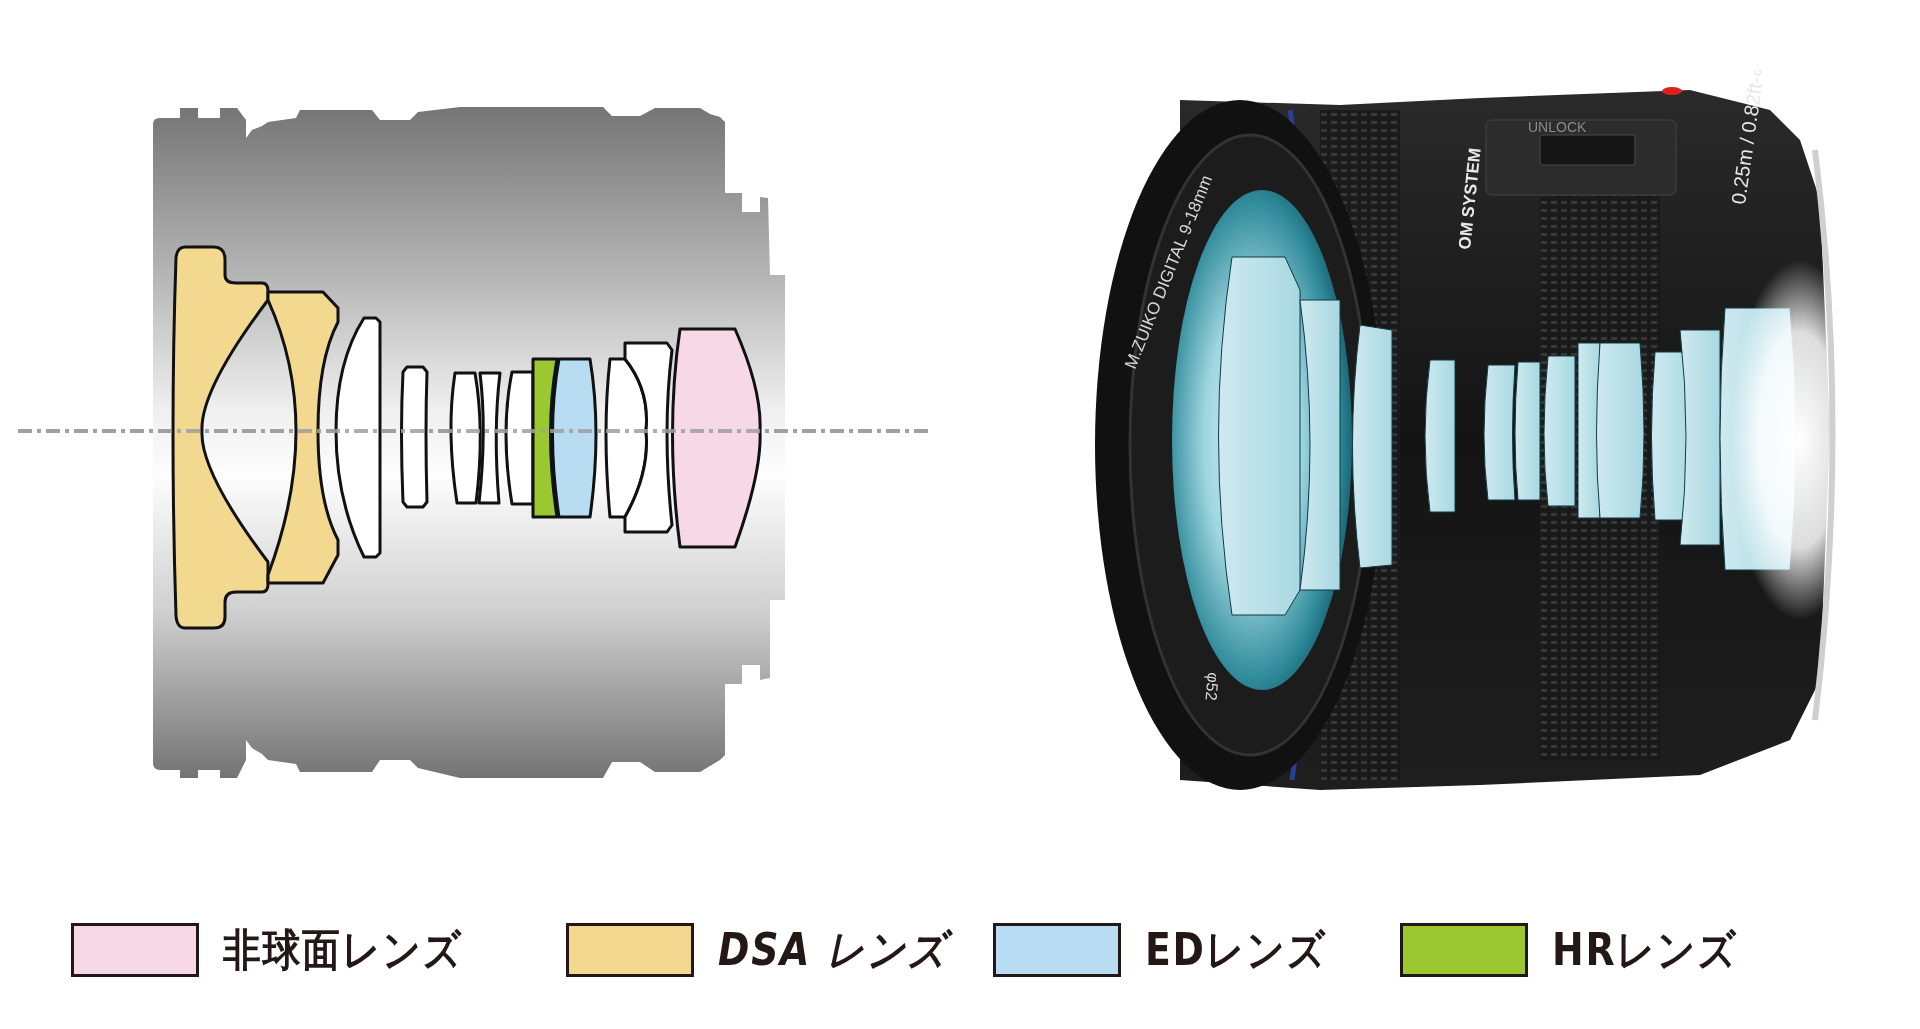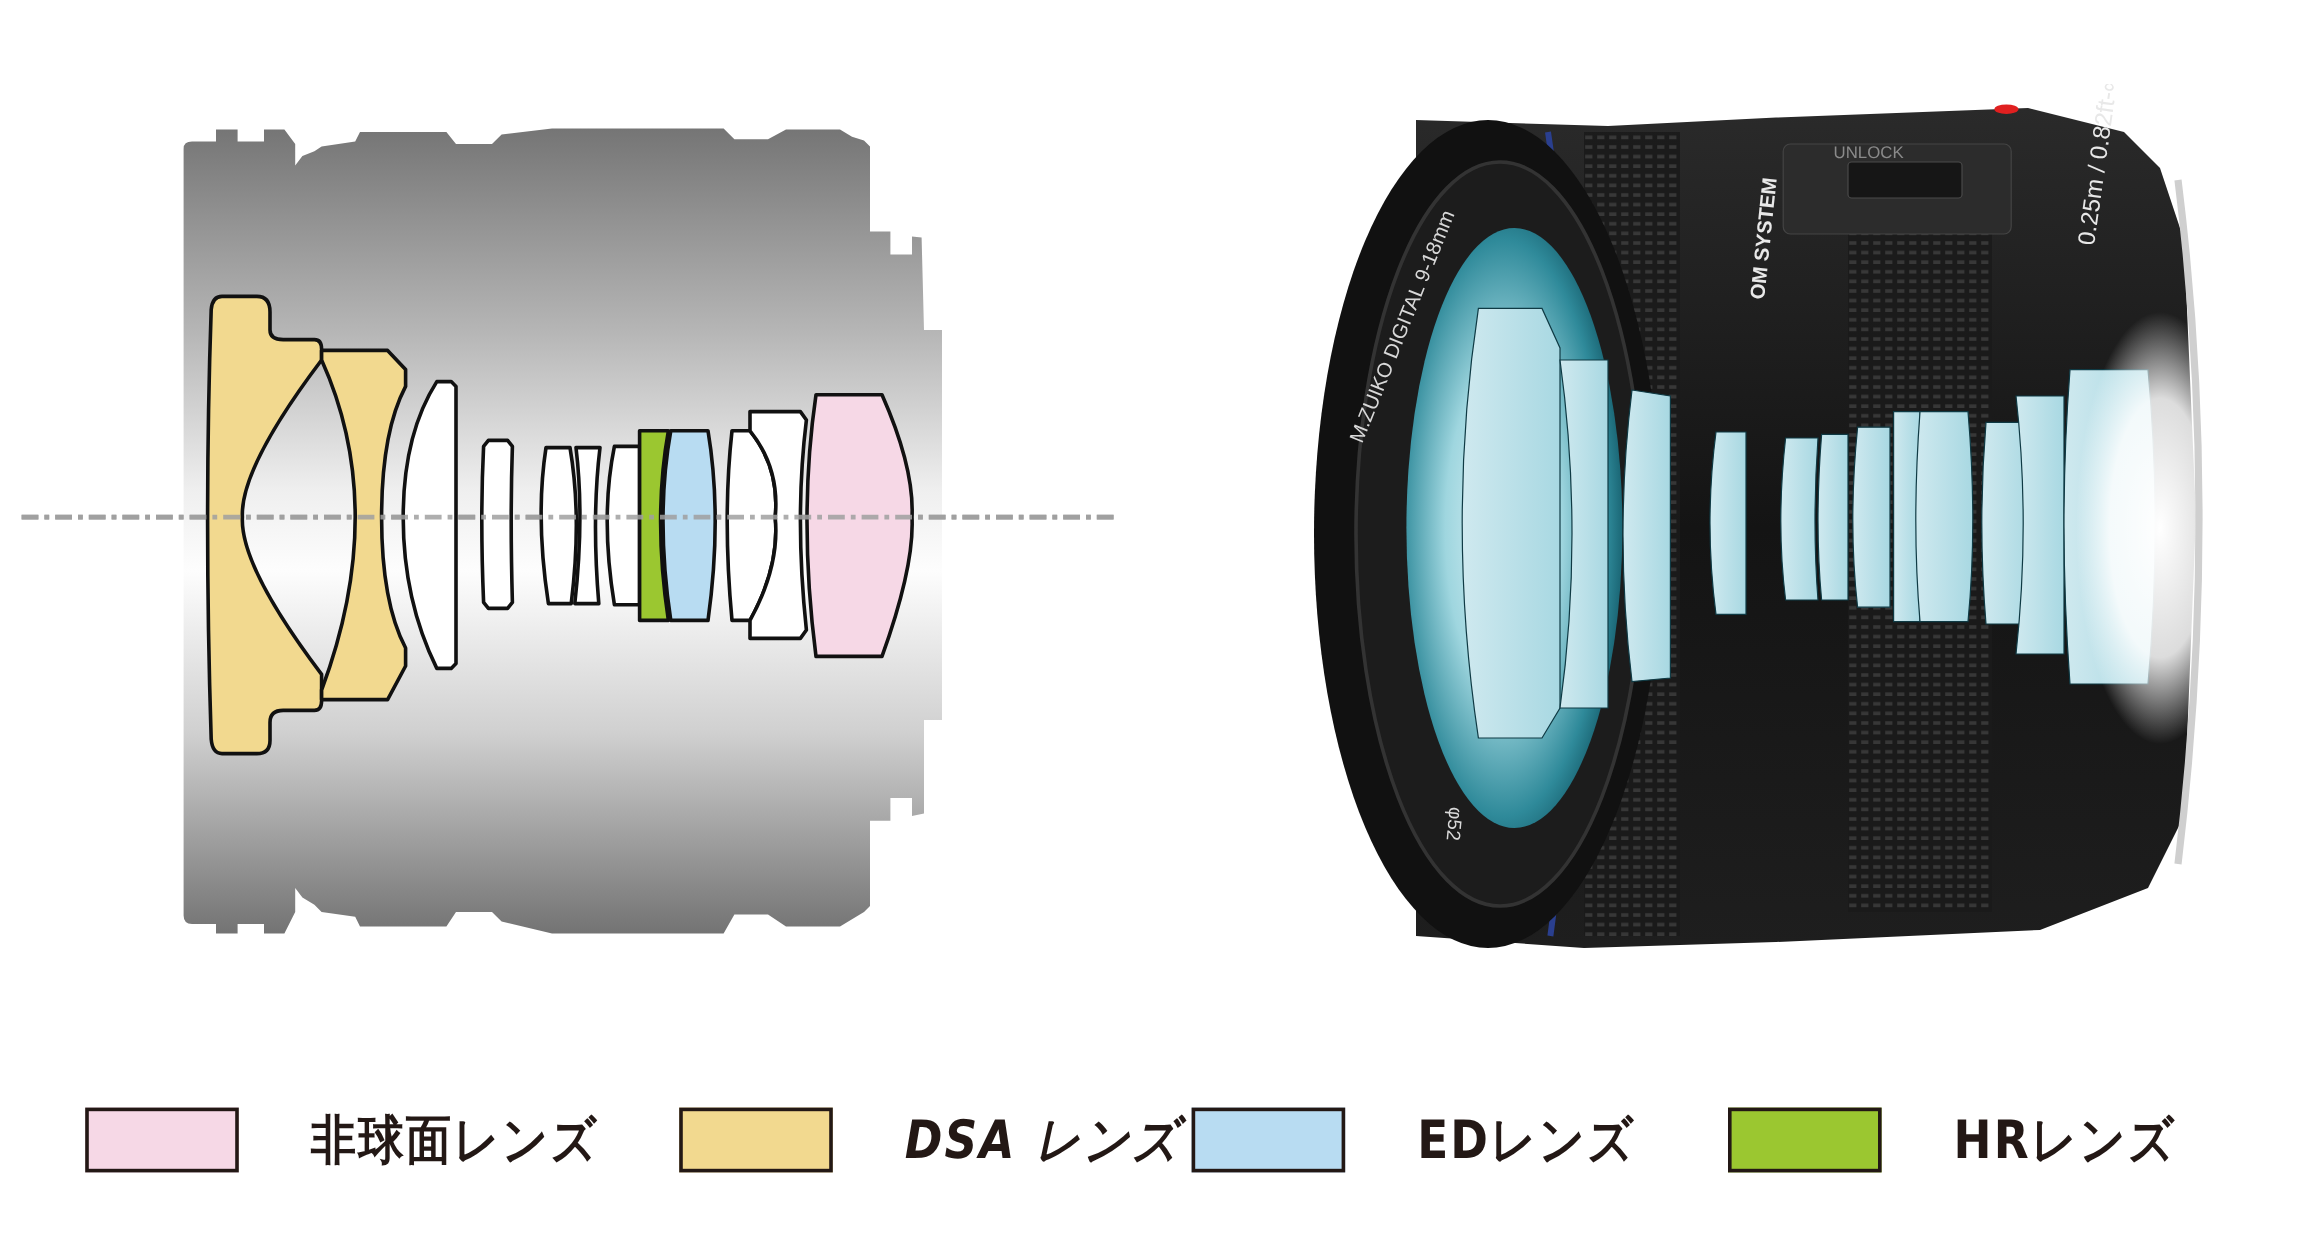--- a/index.html
+++ b/index.html
@@ -1,21 +1,21 @@
 <!DOCTYPE html>
 <html><head>
 <meta charset="utf-8">
 <style>
   html, body { margin:0; padding:0; background:#ffffff; }
   body { width:1920px; height:1029px; position:relative; overflow:hidden;
          font-family:"Liberation Sans", "DejaVu Sans", sans-serif; }
   .abs { position:absolute; }
   #diagram { left:0; top:0; width:960px; height:860px; }
   #photo { left:1060px; top:70px; width:800px; height:740px; }
-  .legend-item { position:absolute; top:918px; height:64px; display:flex; align-items:center;gap:36px; }
+  .legend-item { position:absolute; top:918px; height:64px; display:flex; align-items:center; }
   .swatch { width:128px; height:54px; box-sizing:border-box; border:3px solid #231815; }
   .legend-label { margin-left:24px; font-size:44px; font-weight:700; color:#231815;
                   letter-spacing:2px; white-space:nowrap; transform:scaleX(0.86); transform-origin:left center;
                   font-family:"DejaVu Sans", sans-serif; }
 </style>
 </head>
 <body>
 
 <div id="diagram" class="abs">
   <svg width="960" height="860" viewBox="0 0 960 860" xmlns="http://www.w3.org/2000/svg">
@@ -168,16 +168,16 @@
   <span class="legend-label">非球面レンズ</span>
 </div>
 <div class="legend-item" style="left:566px;font-style:italic;">
   <div class="swatch" style="background:#f2d98f;"></div>
   <span class="legend-label">DSA レンズ</span>
 </div>
 <div class="legend-item" style="left:993px;">
   <div class="swatch" style="background:#b8dcf2;"></div>
   <span class="legend-label">EDレンズ</span>
 </div>
-<div class="legend-item" style="left:1440px;">
+<div class="legend-item" style="left:1400px;">
   <div class="swatch" style="background:#9bc730;"></div>
   <span class="legend-label">HRレンズ</span>
 </div>
 
 </body></html>

